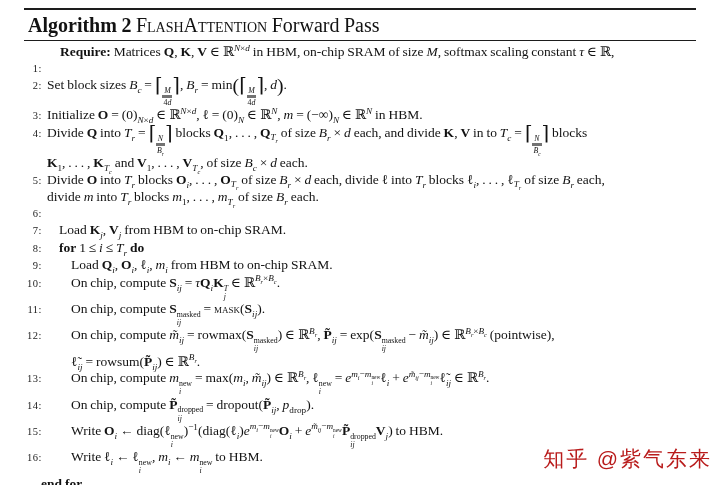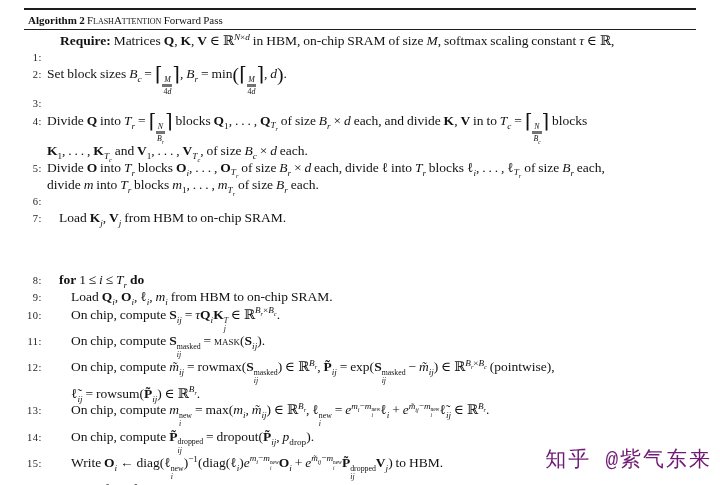--- a/index.html
+++ b/index.html
@@ -6,21 +6,21 @@
   body{
     width:720px;height:485px;position:relative;overflow:hidden;
     background:#ffffff;color:#121212;
     font-family:"Liberation Serif","DejaVu Serif","DejaVu Sans",serif;
     font-size:13.5px;word-spacing:-0.5px;
   }
   .algo{position:absolute;left:24px;top:8px;width:672px;}
   .toprule{border-top:2px solid #1d1d1d;}
   .header{
     padding:4px 0 3px 4px;border-bottom:1px solid #1d1d1d;
-    font-size:11px;white-space:nowrap;
+    font-size:20px;white-space:nowrap;
   }
   .header .sc{font-variant:small-caps;}
   .bodyrows{margin-top:3px;}
   .row{display:flex;align-items:baseline;line-height:16.5px;white-space:nowrap;}
   .num{
     flex:0 0 18px;text-align:right;font-size:10.5px;color:#1c1c1c;
     letter-spacing:0.5px;
   }
   .txt{margin-left:5px;}
   .txt.req{margin-left:0;}
@@ -31,22 +31,22 @@
     vertical-align:-0.55em;font-size:58%;line-height:1.15;text-align:center;
   }
   .frac .fd{border-top:3px solid #737373;padding:0 1px;}
   .ss{
     display:inline-flex;flex-direction:column;align-items:flex-start;
     vertical-align:-0.5em;font-size:58%;line-height:1.05;
   }
   .bigbr{font-size:1.45em;line-height:0;vertical-align:-0.16em;font-weight:normal;}
   .watermark{
     position:absolute;right:8px;bottom:12px;
-    font-family:Liberation Mono, monospace;
-    font-size:21px;letter-spacing:2px;color:#701a75;
+    font-family:Liberation Sans, sans-serif;
+    font-size:21px;letter-spacing:2px;color:#b91c1c;
     text-shadow:1px 1px 0 #ffffff;
   }
 </style>
 </head>
 <body>
 
 <div class="algo">
   <div class="toprule"></div>
   <div class="header">
     <b>Algorithm 2</b>
@@ -65,20 +65,21 @@
         <span class="txt" style="padding-left: 0px;">Set block sizes <i>B</i><sub><i>c</i></sub> = <span class="bigbr">⌈</span><span class="frac">
             <span class="fn"><i>M</i></span>
             <span class="fd">4<i>d</i></span>
           </span><span class="bigbr">⌉</span>, <i>B</i><sub><i>r</i></sub> = min<span class="bigbr">(</span><span class="bigbr">⌈</span><span class="frac">
             <span class="fn"><i>M</i></span>
             <span class="fd">4<i>d</i></span>
           </span><span class="bigbr">⌉</span>, <i>d</i><span class="bigbr">)</span>.</span>
       </div>
       <div class="row">
         <span class="num">3:</span>
+        <span class="txt" style="padding-left: 0px;">Initialize <b>O</b> = (0)<sub><i>N</i>×<i>d</i></sub> ∈ ℝ<sup><i>N</i>×<i>d</i></sup>, ℓ = (0)<sub><i>N</i></sub> ∈ ℝ<sup><i>N</i></sup>, <i>m</i> = (−∞)<sub><i>N</i></sub> ∈ ℝ<sup><i>N</i></sup> in HBM.</span>
       </div>
       <div class="row">
         <span class="num">4:</span>
         <span class="txt" style="padding-left: 0px;">Divide <b>Q</b> into <i>T</i><sub><i>r</i></sub> = <span class="bigbr">⌈</span><span class="frac">
             <span class="fn"><i>N</i></span>
             <span class="fd"><i>B</i><sub><i>r</i></sub></span>
           </span><span class="bigbr">⌉</span> blocks <b>Q</b><sub>1</sub>, . . . , <b>Q</b><sub><i>T</i><sub><i>r</i></sub></sub> of size <i>B</i><sub><i>r</i></sub> × <i>d</i> each, and divide <b>K</b>, <b>V</b> in to <i>T</i><sub><i>c</i></sub> = <span class="bigbr">⌈</span><span class="frac">
             <span class="fn"><i>N</i></span>
             <span class="fd"><i>B</i><sub><i>c</i></sub></span>
           </span><span class="bigbr">⌉</span> blocks</span>
@@ -97,21 +98,21 @@
       </div>
       <div class="row">
         <span class="num">6:</span>
       </div>
       <div class="row">
         <span class="num">7:</span>
         <span class="txt" style="padding-left: 12px;">Load <b>K</b><sub><i>j</i></sub>, <b>V</b><sub><i>j</i></sub> from HBM to on-chip SRAM.</span>
       </div>
       <div class="row">
         <span class="num">8:</span>
-        <span class="txt" style="padding-left: 12px; margin-top: 44px;"><b>for</b> 1 ≤ <i>i</i> ≤ <i>T</i><sub><i>r</i></sub> <b>do</b></span>
+        <span class="txt" style="padding-left: 12px;"><b>for</b> 1 ≤ <i>i</i> ≤ <i>T</i><sub><i>r</i></sub> <b>do</b></span>
       </div>
       <div class="row">
         <span class="num">9:</span>
         <span class="txt" style="padding-left: 24px;">Load <b>Q</b><sub><i>i</i></sub>, <b>O</b><sub><i>i</i></sub>, ℓ<sub><i>i</i></sub>, <i>m</i><sub><i>i</i></sub> from HBM to on-chip SRAM.</span>
       </div>
       <div class="row">
         <span class="num">10:</span>
         <span class="txt" style="padding-left: 24px;">On chip, compute <b>S</b><sub><i>ij</i></sub> = <i>τ</i><b>Q</b><sub><i>i</i></sub><b>K</b><span class="ss">
             <span class="su"><i>T</i></span>
             <span class="sl"><i>j</i></span>

